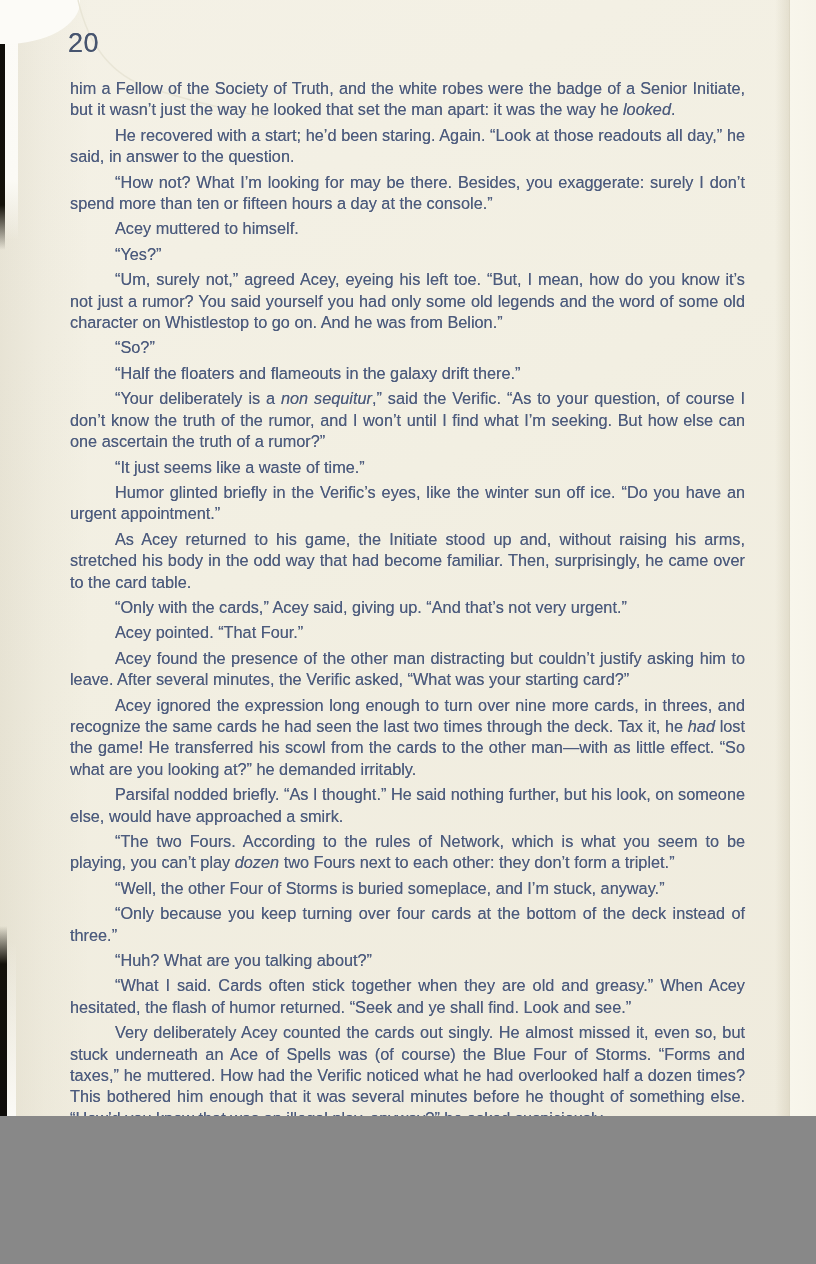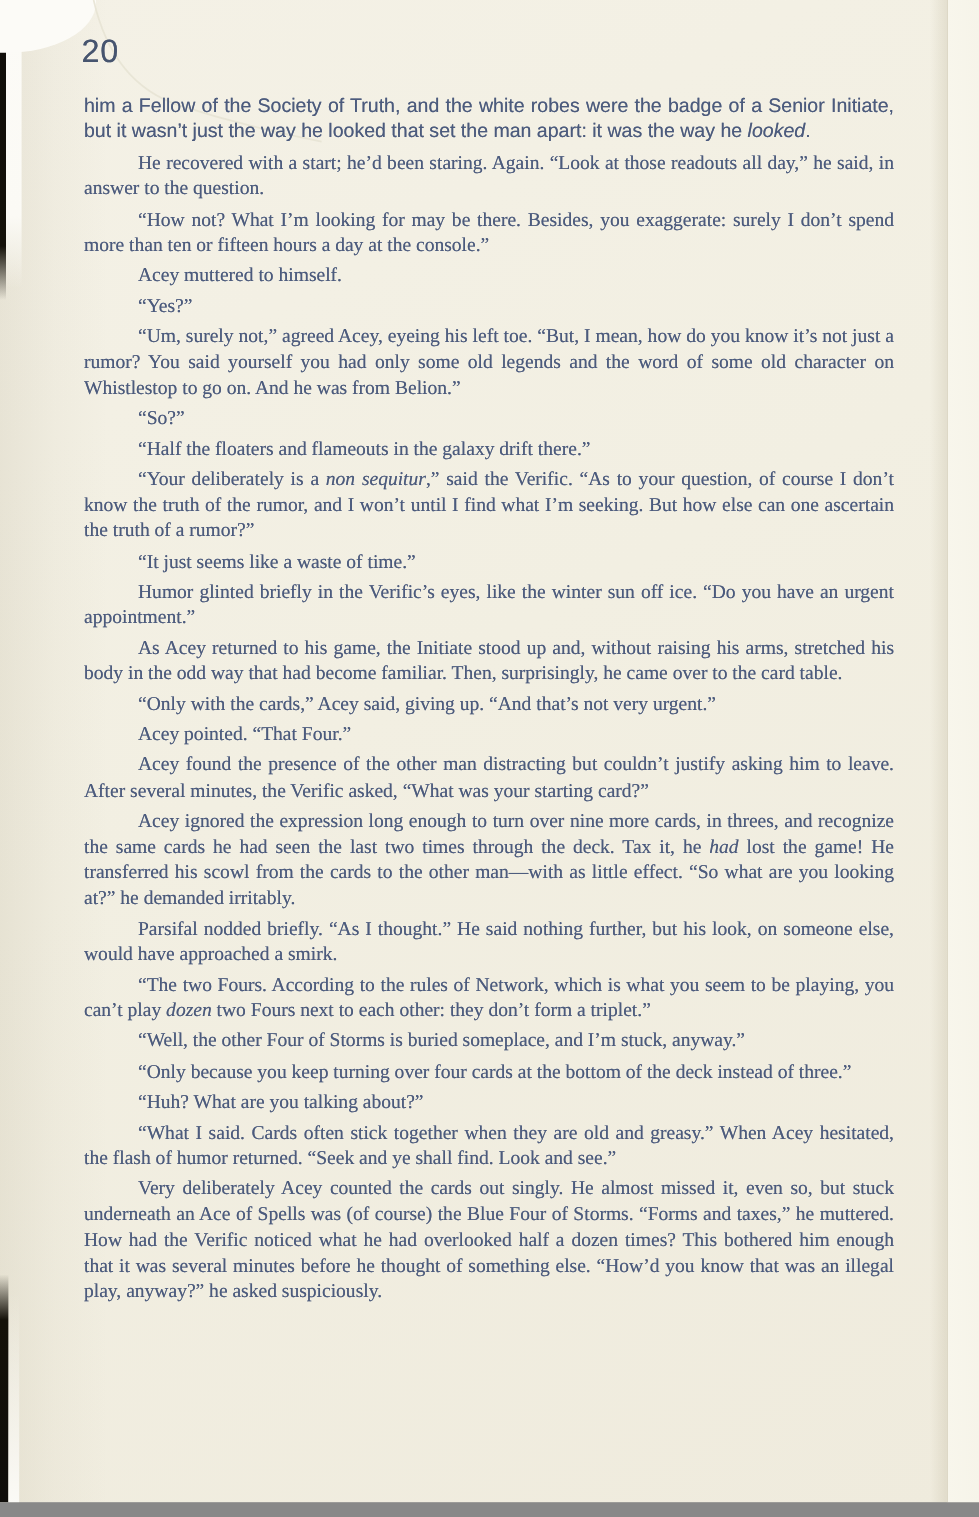--- a/index.html
+++ b/index.html
@@ -1,19 +1,19 @@
 <!DOCTYPE html>
 <html><head>
 <meta charset="utf-8">
 <style>
   html, body { margin: 0; padding: 0; background: #888; }
   .page {
     position: relative;
     width: 816px;
-    height: 1252px;
+    height: 1116px;
     overflow: hidden;
     background: linear-gradient(150deg, #f4f1e6 0%, #f2efe2 45%, #efebdd 100%);
     font-family: "Liberation Sans", "DejaVu Sans", sans-serif;
   }
   
   .page::before {
     content: "";
     position: absolute; inset: 0;
     background: linear-gradient(90deg, rgba(160,150,120,0.14) 0px, rgba(160,150,120,0.05) 45px, rgba(160,150,120,0) 90px);
     pointer-events: none;
@@ -69,21 +69,21 @@
     color: #4c5b7d;
     font-size: 16.3px;
     line-height: 21.4px;
     text-align: justify;
     hyphens: manual;
     -webkit-hyphens: manual;
     text-shadow: 0 0 0.5px rgba(76,91,125,0.75);
   }
   .para { margin: 4px; }
   .para + .para { margin-top: 4px; }
-  .para.indent { text-indent: 45px; font-family: Liberation Serif, serif; }
+  .para.indent { text-indent: 45px; }
   .para em { font-style: italic; }
 </style>
 </head>
 <body>
 
 <div class="page">
 
   <div class="edge-black-top"></div>
   <div class="edge-black-bottom"></div>
   <div class="edge-white-top"></div>

